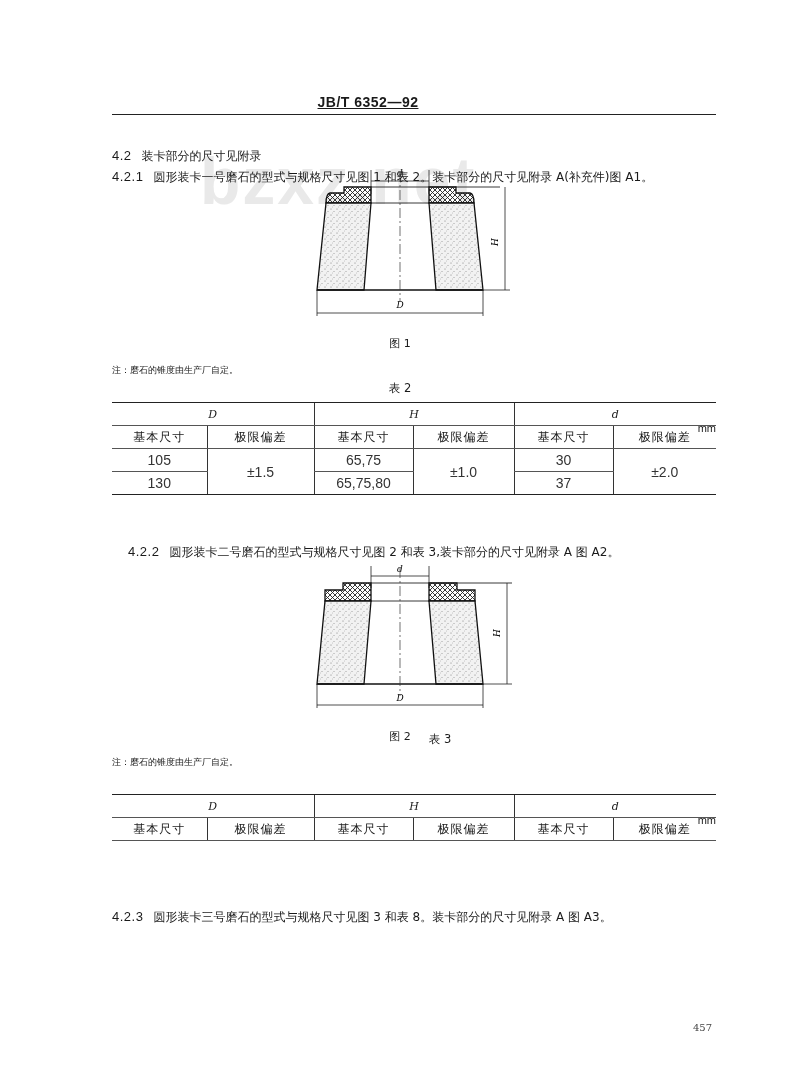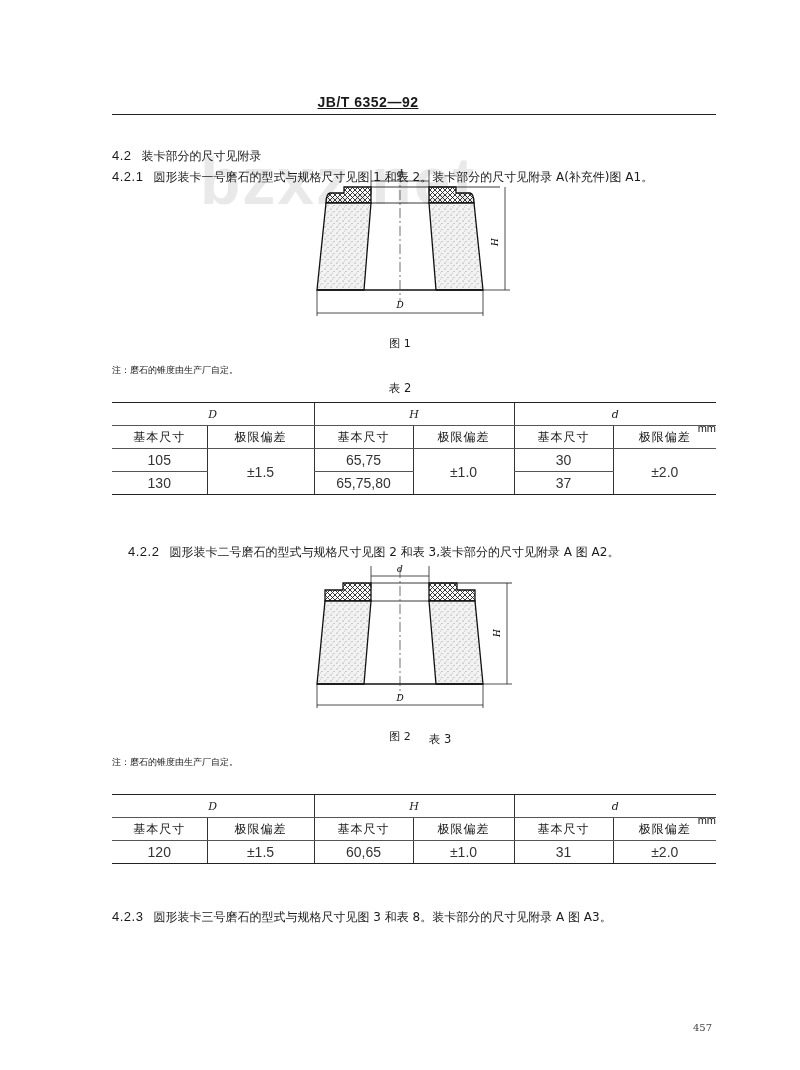--- a/index.html
+++ b/index.html
@@ -188,28 +188,20 @@
     <td colspan="2" class="sym">d</td>
   </tr>
   <tr>
     <td class="sub">基本尺寸</td>
     <td class="sub">极限偏差</td>
     <td class="sub">基本尺寸</td>
     <td class="sub">极限偏差</td>
     <td class="sub">基本尺寸</td>
     <td class="sub">极限偏差</td>
   </tr>
-  <tr class="last">
-    <td class="val">120</td>
-    <td class="val">±1.5</td>
-    <td class="val">60,65</td>
-    <td class="val">±1.0</td>
-    <td class="val">31</td>
-    <td class="val">±2.0</td>
-  </tr>
 </tbody>
   </table>
 
 <div class="abs clause" style="left:112px; top:889px;">
   <span class="num">4.2.3</span><span>圆形装卡三号磨石的型式与规格尺寸见图 3 和表 8。装卡部分的尺寸见附录 A 图 A3。</span>
 </div>
 
 <div class="abs page-num">457</div>
 
 </body></html>

